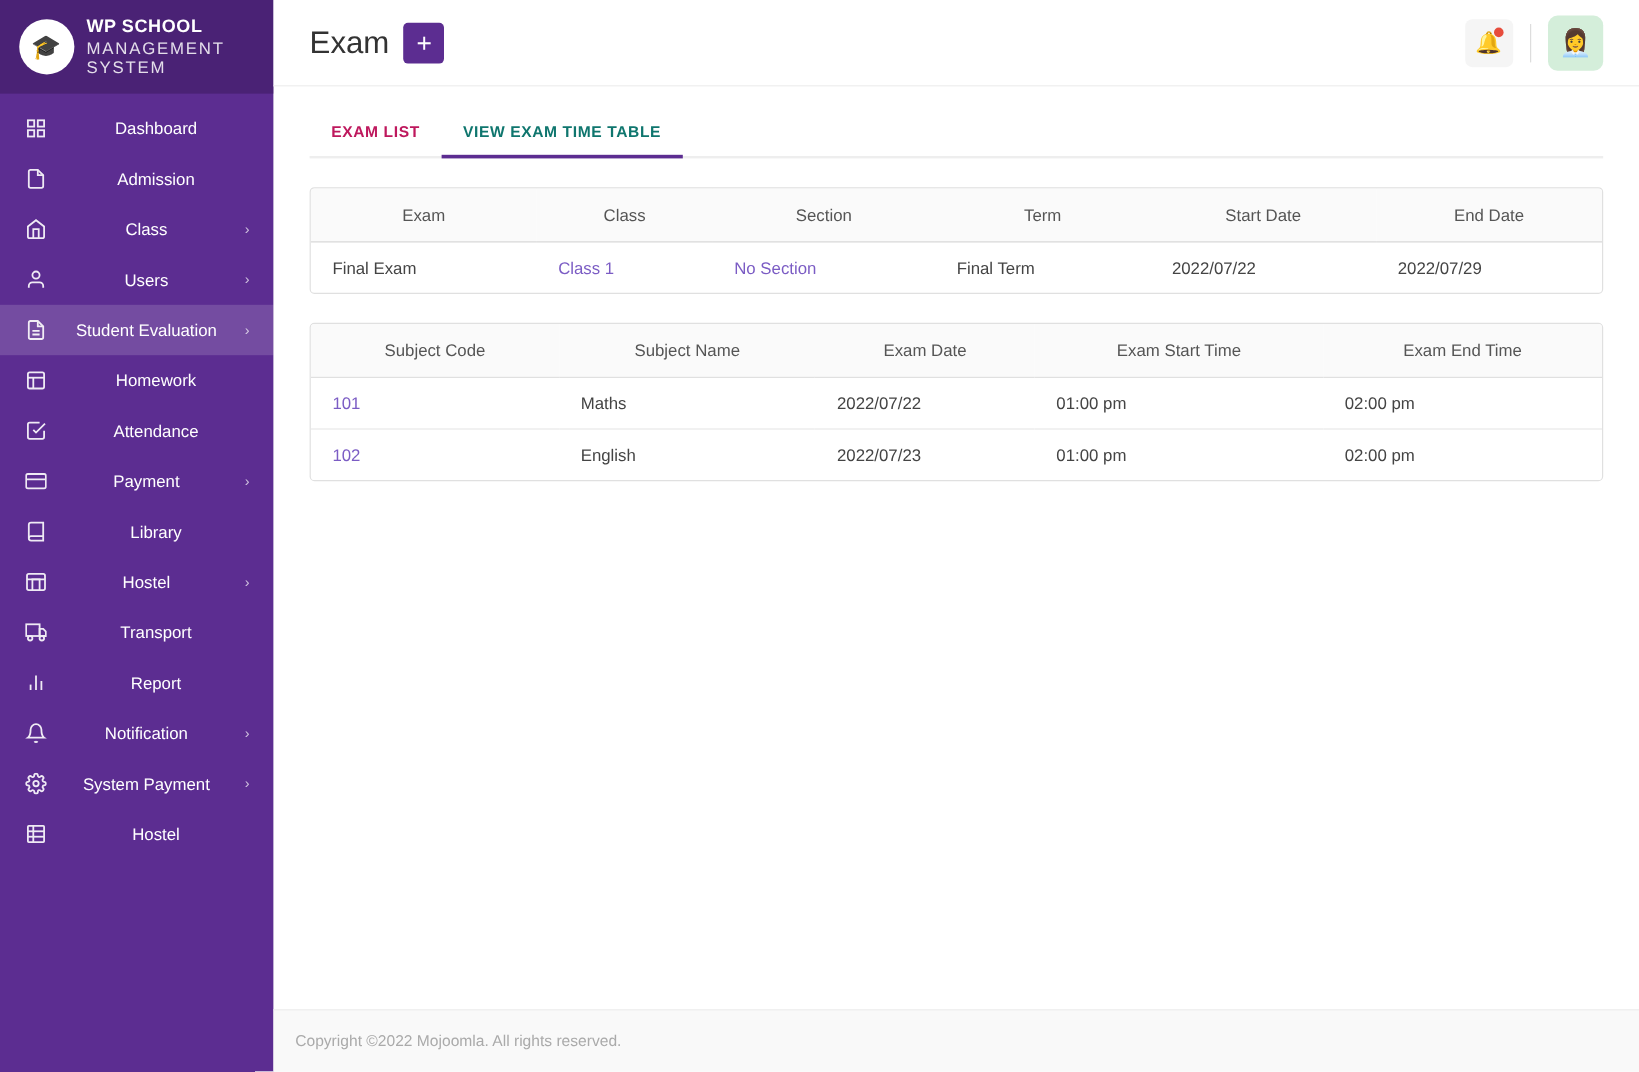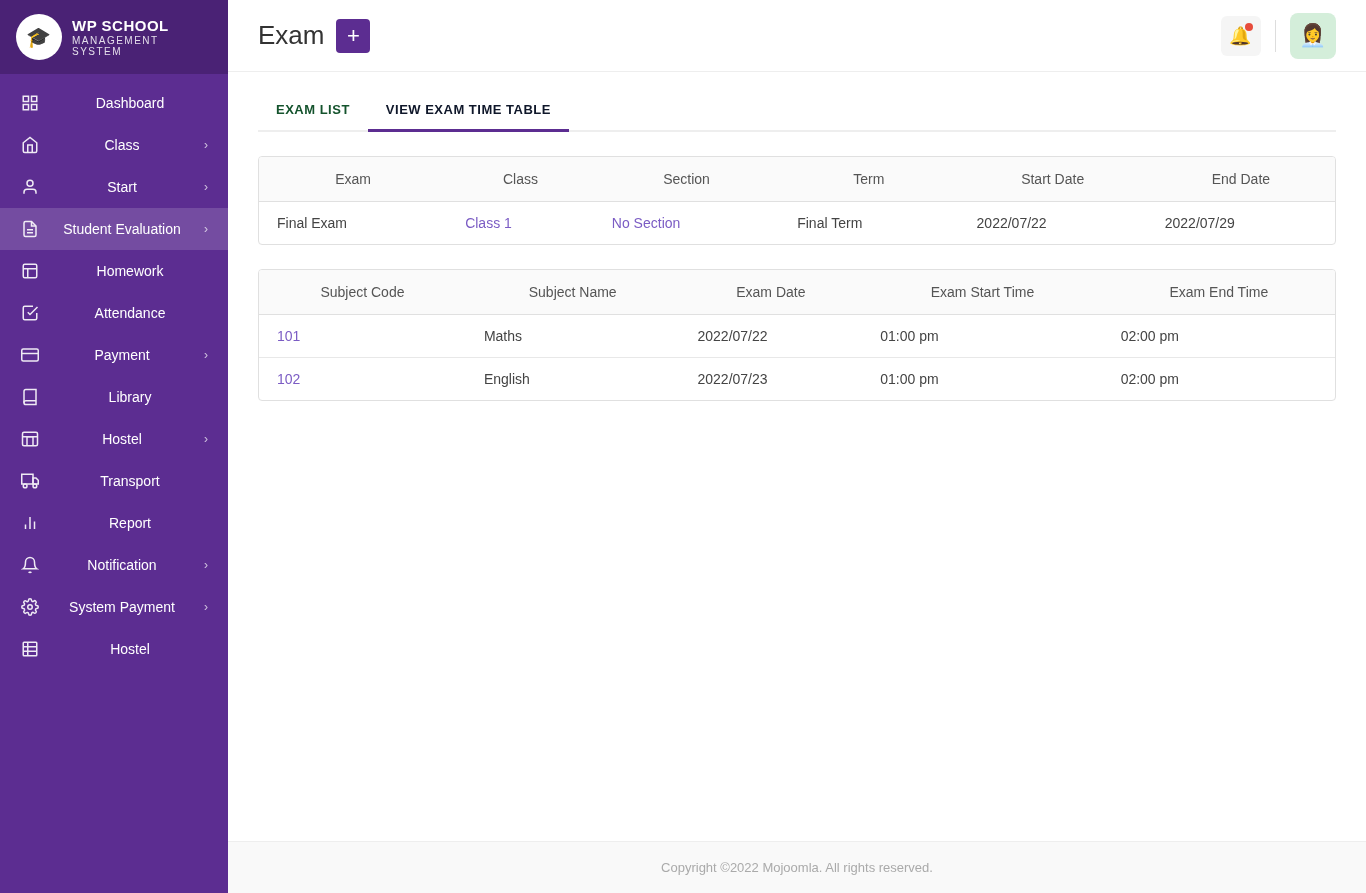--- a/index.html
+++ b/index.html
@@ -27,21 +27,21 @@
     .logo-circle {
       width: 46px; height: 46px;
       border-radius: 50%;
       background: #fff;
       display: flex; align-items: center; justify-content: center;
       font-size: 20px;
       flex-shrink: 0;
     }
     .logo-text { display: flex; flex-direction: column; justify-content: center; }
     .logo-title { font-size: 15px; font-weight: 700; letter-spacing: 0.5px; line-height: 1.2; }
-    .logo-sub { font-size: 10px; letter-spacing: 1.5px; opacity: 0.85; }
+    .logo-sub { font-size: 14px; letter-spacing: 1.5px; opacity: 0.85; }
 
     .sidebar-nav { flex: 1; padding: 8px 0; text-align: center; }
     .nav-item {
       display: flex; align-items: center; gap: 12px;
       padding: 11px 20px;
       cursor: pointer;
       font-size: 14px;
       color: #fff;
       position: relative;
       user-select: none;
@@ -98,28 +98,28 @@
 
     
     .content { padding: 20px 30px; flex: 1; }
 
     
     .tabs { display: flex; gap: 0; border-bottom: 2px solid #eee; margin-bottom: 24px; }
     .tab {
       padding: 10px 18px 12px;
       font-size: 13px;
       font-weight: 600;
-      color: #14532d;
+      color: #be185d;
       cursor: pointer;
       letter-spacing: 0.5px;
       text-transform: uppercase;
       border-bottom: 3px solid transparent;
       margin-bottom: -2px;
     }
-    .tab.active { color: #0f172a; border-bottom: 3px solid #5c2d91; }
+    .tab.active { color: #0f766e; border-bottom: 3px solid #5c2d91; }
 
     
     .table-wrapper { border: 1px solid #e0e0e0; border-radius: 4px; margin-bottom: 24px; overflow: hidden; }
     table { width: 100%; border-collapse: collapse; }
     th {
       background: #fafafa;
       font-weight: 500;
       font-size: 14px;
       color: #555;
       padding: 14px 18px;
@@ -131,21 +131,20 @@
       color: #444;
       padding: 13px 18px;
       text-align: left;
       border-bottom: 1px solid #e8e8e8;
     }
     tr:last-child td { border-bottom: none; }
     .td-purple { color: #7b5cc4; }
 
     
     .footer {
-      text-align: center;
       padding: 18px;
       color: #aaa;
       font-size: 13px;
       background: #f9f9f9;
       border-top: 1px solid #eee;
     }
   </style>
 </head>
 <body>
 
@@ -169,35 +168,45 @@
               <rect x="14" y="14" width="7" height="7"></rect>
               <rect x="3" y="14" width="7" height="7"></rect>
             </svg>
           </span>
     <span class="nav-label">Dashboard</span>
 
   </div>
         <div class="nav-item">
     <span class="nav-icon">
             <svg width="18" height="18" viewBox="0 0 24 24" fill="none" stroke="white" stroke-width="2">
+              <path d="M14 2H6a2 2 0 0 0-2 2v16a2 2 0 0 0 2 2h12a2 2 0 0 0 2-2V8z"></path>
+              <polyline points="14 2 14 8 20 8"></polyline>
+            </svg>
+          </span>
+    <span class="nav-label">Admission</span>
+
+  </div>
+        <div class="nav-item">
+    <span class="nav-icon">
+            <svg width="18" height="18" viewBox="0 0 24 24" fill="none" stroke="white" stroke-width="2">
               <path d="M3 9l9-7 9 7v11a2 2 0 0 1-2 2H5a2 2 0 0 1-2-2z"></path>
               <polyline points="9 22 9 12 15 12 15 22"></polyline>
             </svg>
           </span>
     <span class="nav-label">Class</span>
     <span class="nav-arrow">›</span>
   </div>
         <div class="nav-item">
     <span class="nav-icon">
             <svg width="18" height="18" viewBox="0 0 24 24" fill="none" stroke="white" stroke-width="2">
               <path d="M20 21v-2a4 4 0 0 0-4-4H8a4 4 0 0 0-4 4v2"></path>
               <circle cx="12" cy="7" r="4"></circle>
             </svg>
           </span>
-    <span class="nav-label">Start</span>
+    <span class="nav-label">Users</span>
     <span class="nav-arrow">›</span>
   </div>
         <div class="nav-item active">
     <span class="nav-icon">
             <svg width="18" height="18" viewBox="0 0 24 24" fill="none" stroke="white" stroke-width="2">
               <path d="M14 2H6a2 2 0 0 0-2 2v16a2 2 0 0 0 2 2h12a2 2 0 0 0 2-2V8z"></path>
               <polyline points="14 2 14 8 20 8"></polyline>
               <line x1="16" y1="13" x2="8" y2="13"></line>
               <line x1="16" y1="17" x2="8" y2="17"></line>
             </svg>

